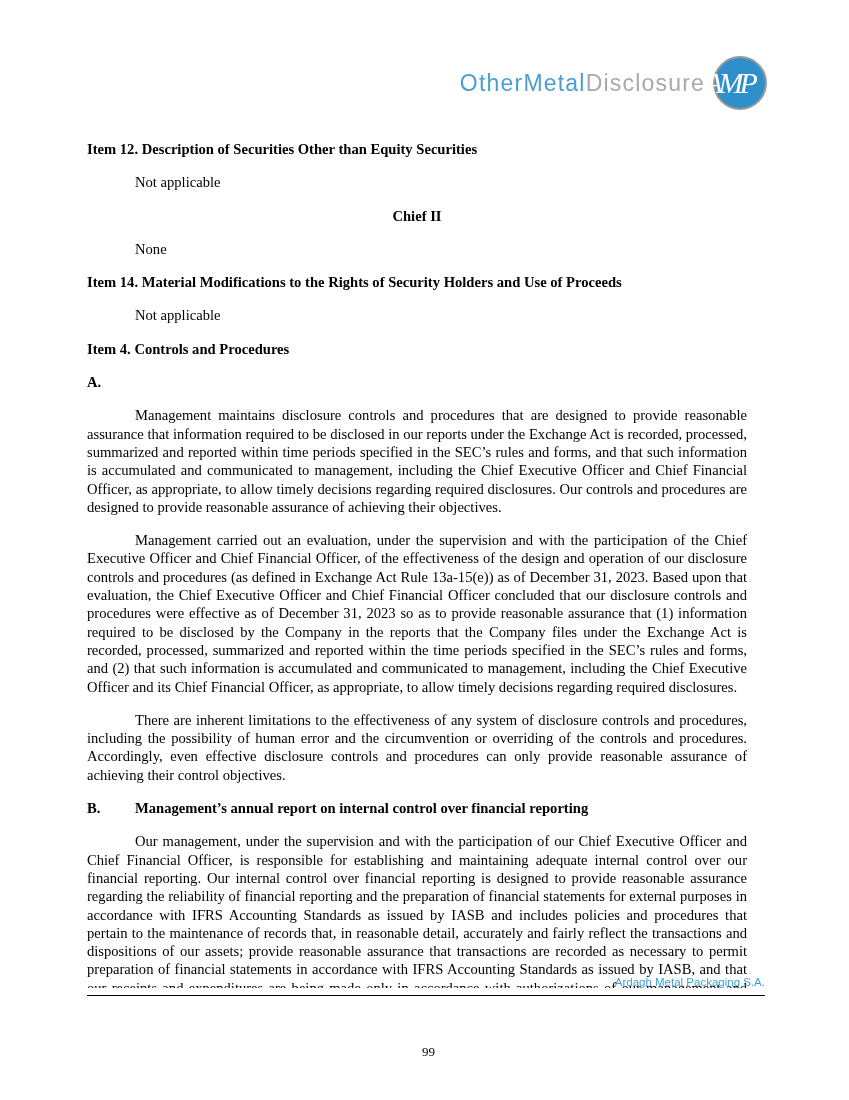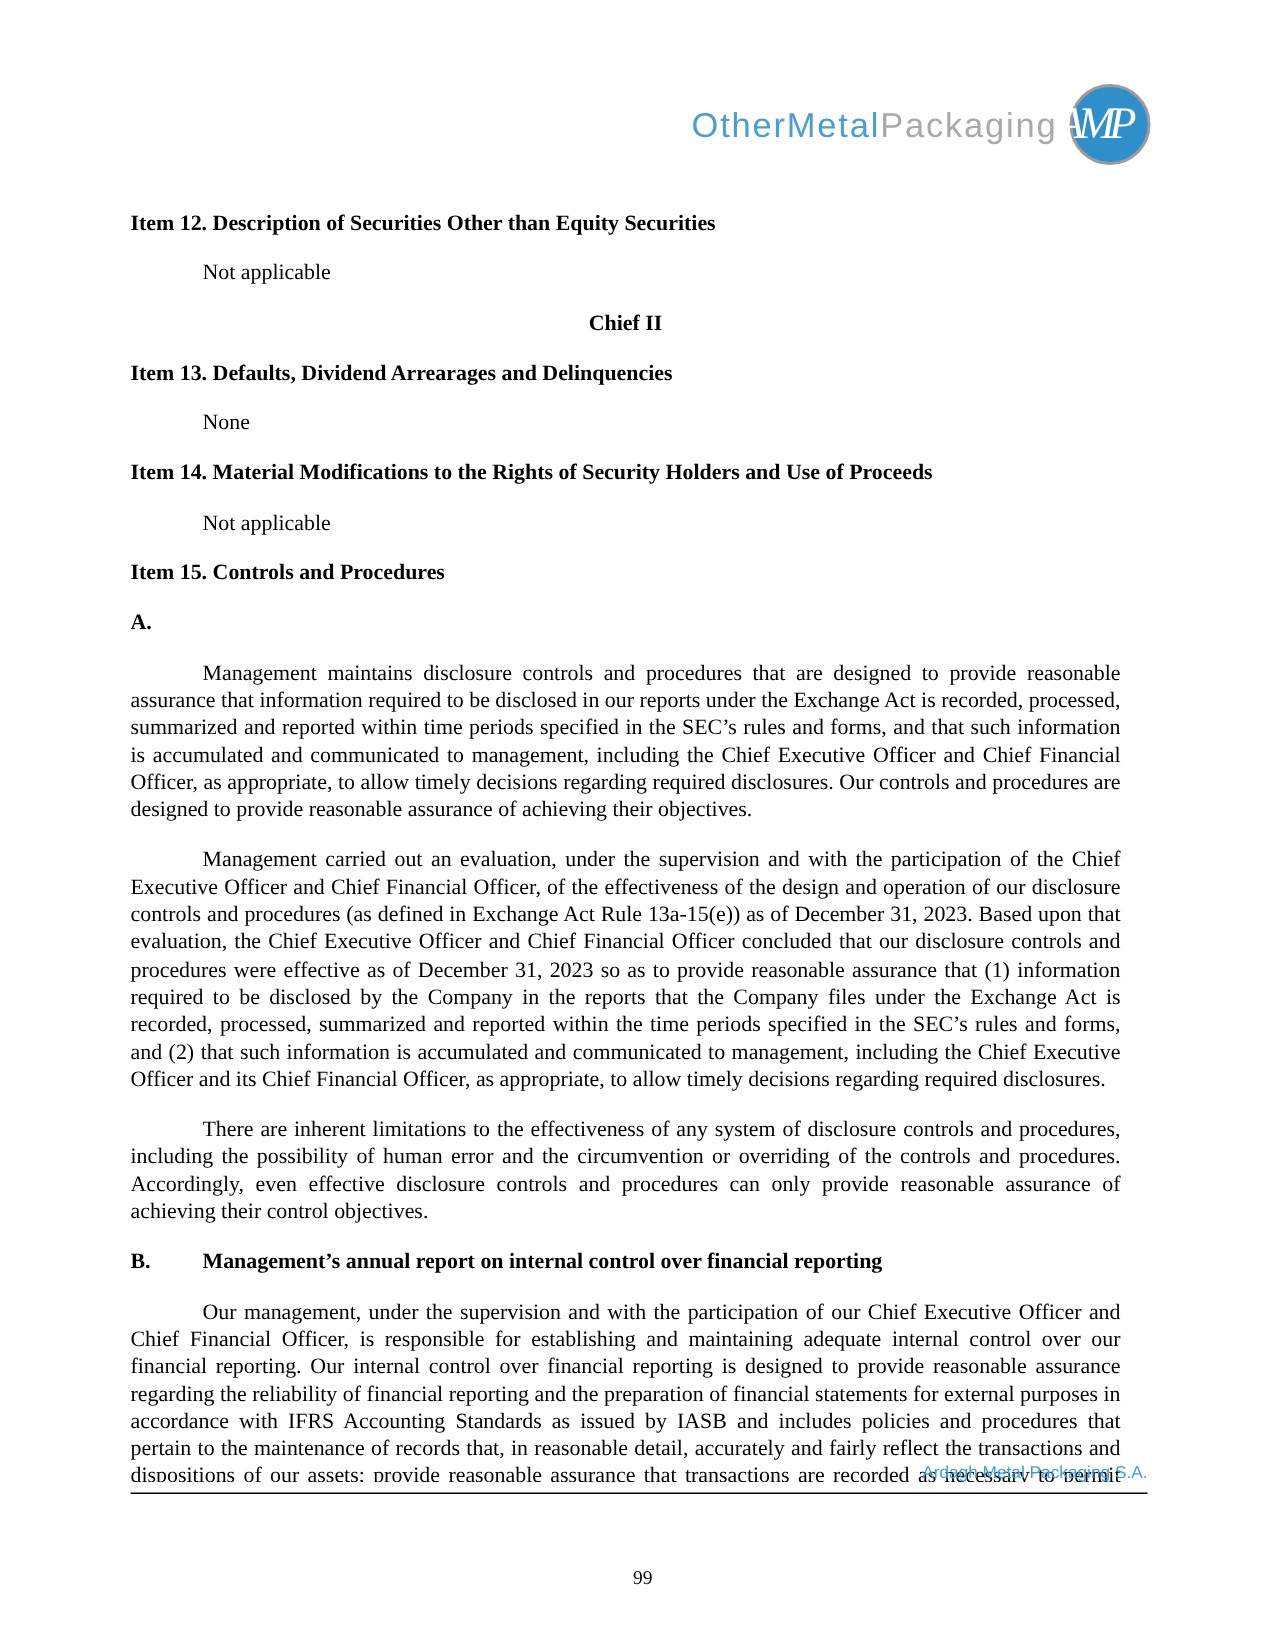--- a/index.html
+++ b/index.html
@@ -101,36 +101,35 @@
     font-size: 13px;
   }
 </style>
 </head>
 <body>
 
 <div class="page">
 
   <div class="logo-row">
     <div class="wordmark">
-      <span class="blue">Other</span><span class="blue">Metal</span><span class="gray">Packaging</span>
+      <span class="blue">Other</span><span class="blue">Metal</span><span class="gray">Disclosure</span>
     </div>
     <div class="monogram">
       <span>AMP</span>
     </div>
   </div>
 
   <div class="content" id="doc-content">
       <div class="block heading">Item 12. Description of Securities Other than Equity Securities</div>
       <div class="block plain">Not applicable</div>
       <div class="block center">Chief II</div>
-      <div class="block heading">Item 13. Defaults, Dividend Arrearages and Delinquencies</div>
       <div class="block plain">None</div>
       <div class="block heading">Item 14. Material Modifications to the Rights of Security Holders and Use of Proceeds</div>
       <div class="block plain">Not applicable</div>
-      <div class="block heading">Item 15. Controls and Procedures</div>
+      <div class="block heading">Item 4. Controls and Procedures</div>
       <div class="block lettered">
         <span class="letter">A.</span>
       </div>
       <div class="block paragraph">Management maintains disclosure controls and procedures that are designed to provide reasonable assurance that information required to be disclosed in our reports under the Exchange Act is recorded, processed, summarized and reported within time periods specified in the SEC’s rules and forms, and that such information is accumulated and communicated to management, including the Chief Executive Officer and Chief Financial Officer, as appropriate, to allow timely decisions regarding required disclosures. Our controls and procedures are designed to provide reasonable assurance of achieving their objectives.</div>
       <div class="block paragraph">Management carried out an evaluation, under the supervision and with the participation of the Chief Executive Officer and Chief Financial Officer, of the effectiveness of the design and operation of our disclosure controls and procedures (as defined in Exchange Act Rule 13a-15(e)) as of December 31, 2023. Based upon that evaluation, the Chief Executive Officer and Chief Financial Officer concluded that our disclosure controls and procedures were effective as of December 31, 2023 so as to provide reasonable assurance that (1) information required to be disclosed by the Company in the reports that the Company files under the Exchange Act is recorded, processed, summarized and reported within the time periods specified in the SEC’s rules and forms, and (2) that such information is accumulated and communicated to management, including the Chief Executive Officer and its Chief Financial Officer, as appropriate, to allow timely decisions regarding required disclosures.</div>
       <div class="block paragraph">There are inherent limitations to the effectiveness of any system of disclosure controls and procedures, including the possibility of human error and the circumvention or overriding of the controls and procedures. Accordingly, even effective disclosure controls and procedures can only provide reasonable assurance of achieving their control objectives.</div>
       <div class="block lettered">
         <span class="letter">B.</span>
         <span class="ltitle">Management’s annual report on internal control over financial reporting</span>
       </div>

